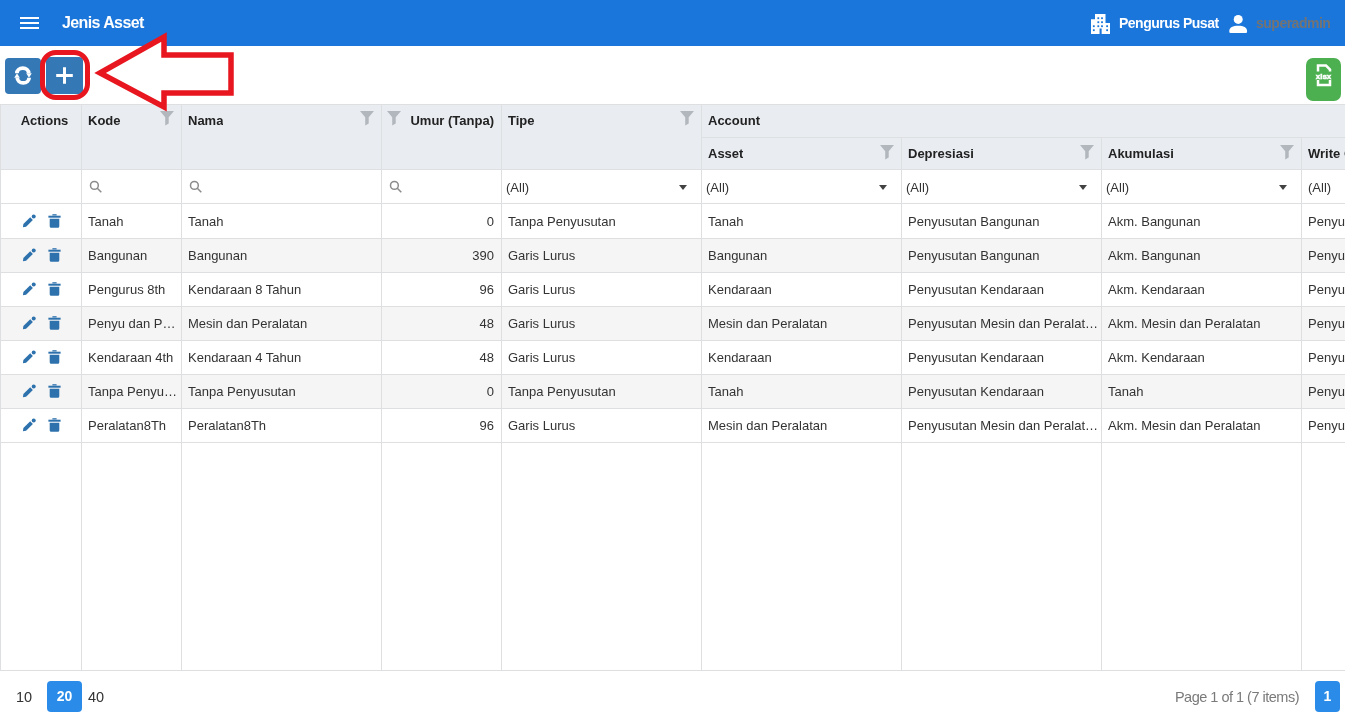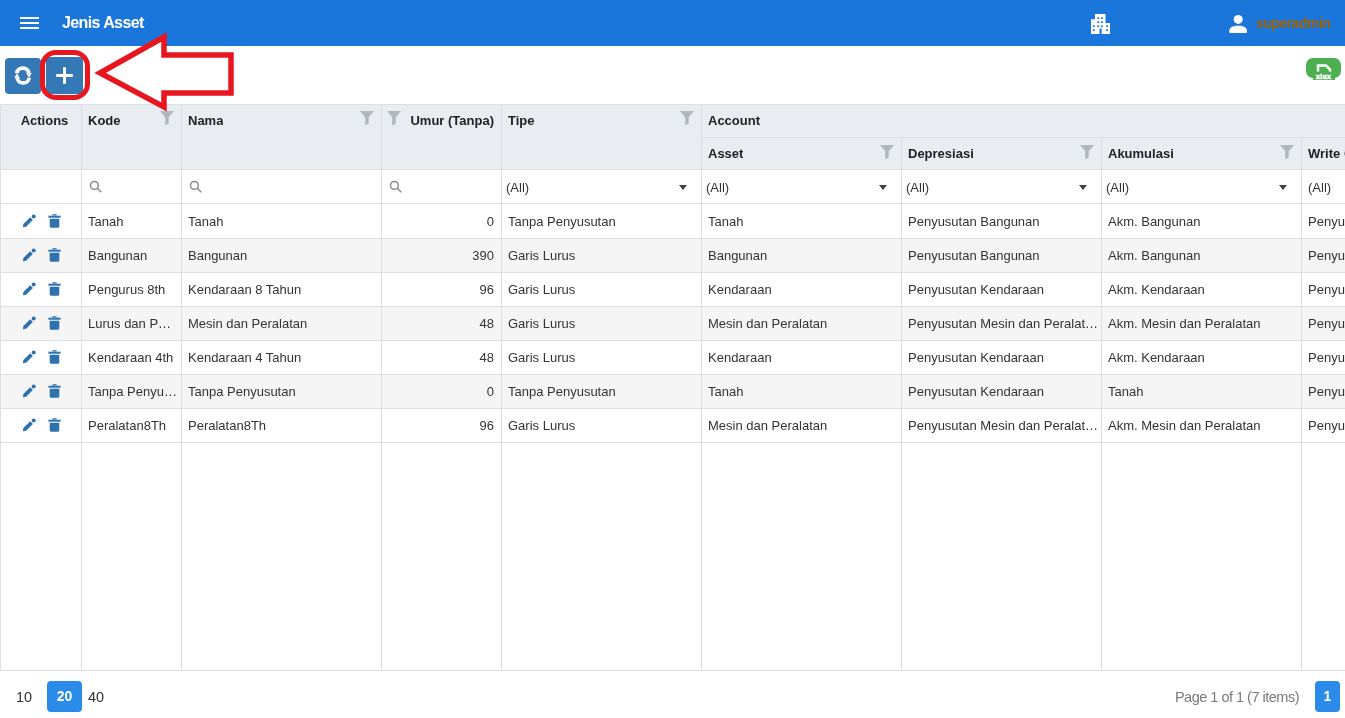--- a/index.html
+++ b/index.html
@@ -14,21 +14,21 @@
   font-size:16px; font-weight:bold; letter-spacing:-0.6px; }
 .hamburger { left:20px; top:17px; width:19px; height:12px; }
 .hamburger div { position:absolute; left:0; width:19px; height:2.4px; background:#fff; }
 .tr-item { position:absolute; top:0; height:46px; line-height:46px; }
 
 
 .btn { border-radius:4px; }
 .btn-refresh { left:5px; top:58px; width:36px; height:36px; background:#3478b6; }
 .btn-plus { left:46px; top:57px; width:37px; height:37px; background:#3478b6;
   box-shadow:0 0 0 2px #ffffff; border-radius:4px; }
-.btn-green { left:1306px; top:58px; width:35px; height:20px; background:#4caf50; border-radius:7px; }
+.btn-green { left:1306px; top:58px; width:35px; height:43px; background:#4caf50; border-radius:7px; }
 
 
 .redring { left:40px; top:50px; width:50px; height:50px; border:5px solid #e8161f; border-radius:16px; }
 
 
 .grid { left:0; top:104px; width:1345px; height:501px; }
 .hline { position:absolute; left:0; width:1345px; height:1px; background:#dddfe1; }
 .vline { position:absolute; width:1px; background:#dddfe1; }
 .hdrbg { position:absolute; left:0; top:0; width:1345px; height:66px; background:#e9edf2; }
 .cell { position:absolute; font-size:13px; color:#333; white-space:nowrap; overflow:hidden; }
@@ -68,27 +68,28 @@
           <rect x="10.1" y="7.3" width="1.8" height="1.8"></rect>
         <rect x="1.9" y="11.3" width="1.8" height="1.8"></rect>
           <rect x="6.4" y="11.3" width="1.8" height="1.8"></rect>
         <rect x="10.1" y="11.3" width="1.8" height="1.8"></rect>
           <rect x="15.2" y="11.3" width="1.8" height="1.8"></rect>
         <rect x="1.9" y="15.3" width="1.8" height="1.8"></rect>
           <rect x="15.2" y="15.3" width="1.8" height="1.8"></rect>
       </g>
     </svg>
   </div>
+  <div class="abs tr-item" style="left:1119px; color:#fff; font-size:14px; font-weight:bold; letter-spacing:-0.5px;">Pengurus Pusat</div>
   <div class="abs" style="left:1229px; top:14px; width:19px; height:19px;">
     <svg width="19" height="19" viewBox="0 0 19 19" style="display:block;">
       <circle cx="9.2" cy="5.4" r="4.5" fill="#fff"></circle>
       <path fill="#fff" d="M0.3 17 c0-3.5 3.6-5.2 8.9-5.2 s8.9 1.7 8.9 5.2 v0.8 a1.2 1.2 0 0 1 -1.2 1.2 h-15.4 a1.2 1.2 0 0 1 -1.2 -1.2 z"></path>
     </svg>
   </div>
-  <div class="abs tr-item" style="left:1256px; color:#a16207; font-size:14px; font-weight:bold; letter-spacing:-0.5px;">superadmin</div>
+  <div class="abs tr-item" style="left:1256px; color:#737373; font-size:14px; font-weight:bold; letter-spacing:-0.5px;">superadmin</div>
 
   <div class="abs btn btn-refresh">
     <svg width="36" height="36" viewBox="0 0 36 36" style="position:absolute;left:0;top:0;">
       <g fill="#fff">
         <path d="M10.0,15.3 A7.8,7.0 0 0 1 25.6,15.3 L21.8,15.3 A4.0,3.4 0 0 0 13.8,15.3 Z"></path>
         <polygon points="21.2,15.3 26.8,15.3 24.0,19.8"></polygon>
         <path d="M26.0,19.7 A7.8,7.0 0 0 1 10.4,19.7 L14.2,19.7 A4.0,3.4 0 0 0 22.2,19.7 Z"></path>
         <polygon points="14.8,19.7 9.2,19.7 12.0,15.2"></polygon>
       </g>
     </svg>
@@ -247,21 +248,21 @@
 <div class="cell" style="left:1308px;top:178px;width:37px;">Penyusutan</div>
 <svg style="position:absolute;left:22px;top:212px;width:14px;height:14px;" viewBox="0 0 14 14">
         <path fill="#2e72ad" d="M1.4 10 L8.2 3.2 L10.9 5.9 L4.1 12.7 L0.9 13.2 Z"></path>
         <circle cx="11.7" cy="2.4" r="2" fill="#2e72ad"></circle>
       </svg>
 <svg style="position:absolute;left:48px;top:212px;width:13px;height:14px;" viewBox="0 0 13 14">
         <path d="M4.4 0.2 h4.2 v1.3 h-4.2 z" fill="#2e72ad"></path>
         <rect x="0.4" y="1.7" width="12.2" height="2" fill="#2e72ad"></rect>
         <path d="M1.7 4.7 h9.6 v7.5 q0 1.5 -1.5 1.5 h-6.6 q-1.5 0 -1.5 -1.5 z" fill="#2e72ad"></path>
       </svg>
-<div class="cell" style="left:88px;top:212px;width:88px;">Lurus dan P…</div>
+<div class="cell" style="left:88px;top:212px;width:88px;">Penyu dan P…</div>
 <div class="cell" style="left:188px;top:212px;width:188px;">Mesin dan Peralatan</div>
 <div class="cell" style="left:401px;top:212px;width:93px;text-align:right;">48</div>
 <div class="cell" style="left:508px;top:212px;width:188px;">Garis Lurus</div>
 <div class="cell" style="left:708px;top:212px;width:188px;">Mesin dan Peralatan</div>
 <div class="cell" style="left:908px;top:212px;width:190px;">Penyusutan Mesin dan Peralat…</div>
 <div class="cell" style="left:1108px;top:212px;width:188px;">Akm. Mesin dan Peralatan</div>
 <div class="cell" style="left:1308px;top:212px;width:37px;">Penyusutan</div>
 <svg style="position:absolute;left:22px;top:246px;width:14px;height:14px;" viewBox="0 0 14 14">
         <path fill="#2e72ad" d="M1.4 10 L8.2 3.2 L10.9 5.9 L4.1 12.7 L0.9 13.2 Z"></path>
         <circle cx="11.7" cy="2.4" r="2" fill="#2e72ad"></circle>

